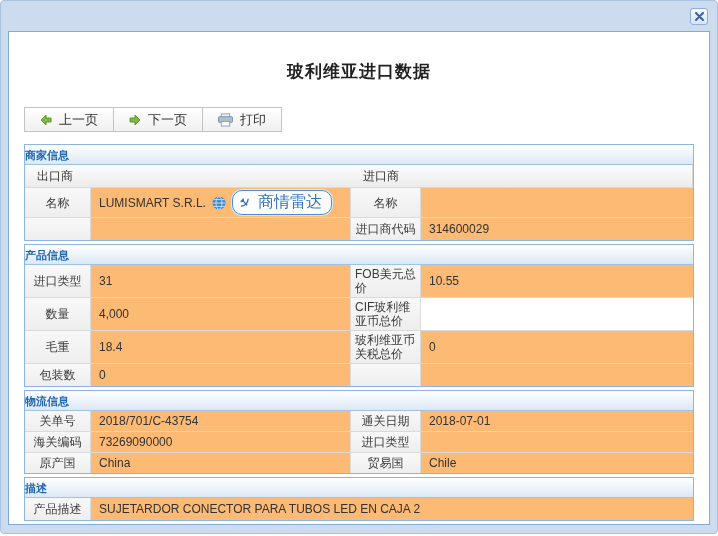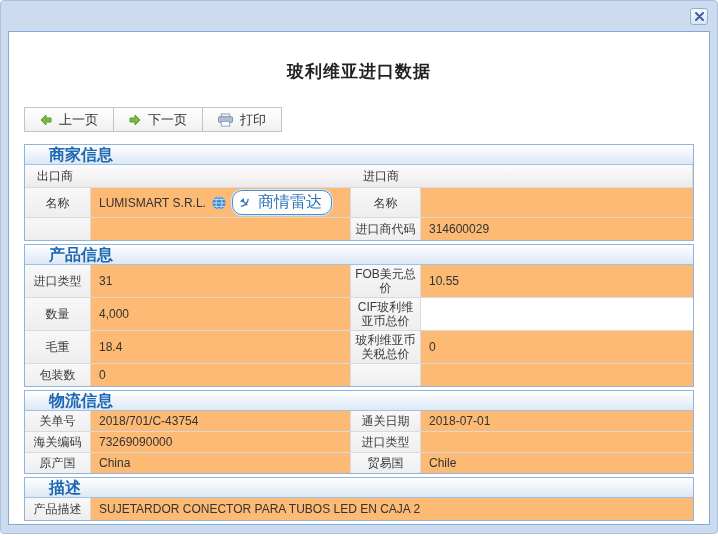--- a/index.html
+++ b/index.html
@@ -31,37 +31,37 @@
   .tb-btn {
     display:flex; align-items:center; gap:7px; height:25px; padding:0 15px;
     background:linear-gradient(#ffffff,#f0f0f0);
     border:1px solid #c3c3c3; margin-right:-1px; cursor:pointer;
     font-size:13px; color:#333; white-space:nowrap;
   }
   .tb-btn svg { display:block; }
   .sections { margin:12px 15px 0 15px; }
   .section { border:1px solid #8fb5de; margin-bottom:3px; background:#fff; }
   .section-header {
-    height:20px; line-height:20px; padding-left:24px;
+    height:20px; line-height:20px; padding-left:0;
     background:linear-gradient(#ffffff,#dbe8f5);
     border-bottom:1px solid #a3c2e3;
-    color:#1d66b1; font-weight:bold; font-size:16px;
+    color:#1d66b1; font-weight:bold; font-size:11px;
   }
   .grid-row {
     display:grid; grid-template-columns:66px 260px 70px 1fr;
     border-top:1px solid #dadada;
   }
   .grid-row.first { border-top:none; }
   .grid-row.span-header { grid-template-columns:326px 1fr; }
   .cell {
     display:flex; align-items:center; min-height:22px;
     padding:2px 4px; overflow:hidden;
   }
   .cell.label {
-    justify-content:center; text-align:center;
+    justify-content:center; 
     background:linear-gradient(#f8f8f8,#eeeeee);
     border-right:1px solid #dadada; color:#3a3a3a; line-height:14px;
   }
   .cell.value { padding-left:8px; background:#fdba74; }
   .cell.value.mid { border-right:1px solid #dadada; }
   .cell.group {
     padding-left:12px; background:linear-gradient(#fdfdfd,#ebebeb);
     color:#333;
   }
   .cell.group.left { border-right:1px solid #dadada; }

